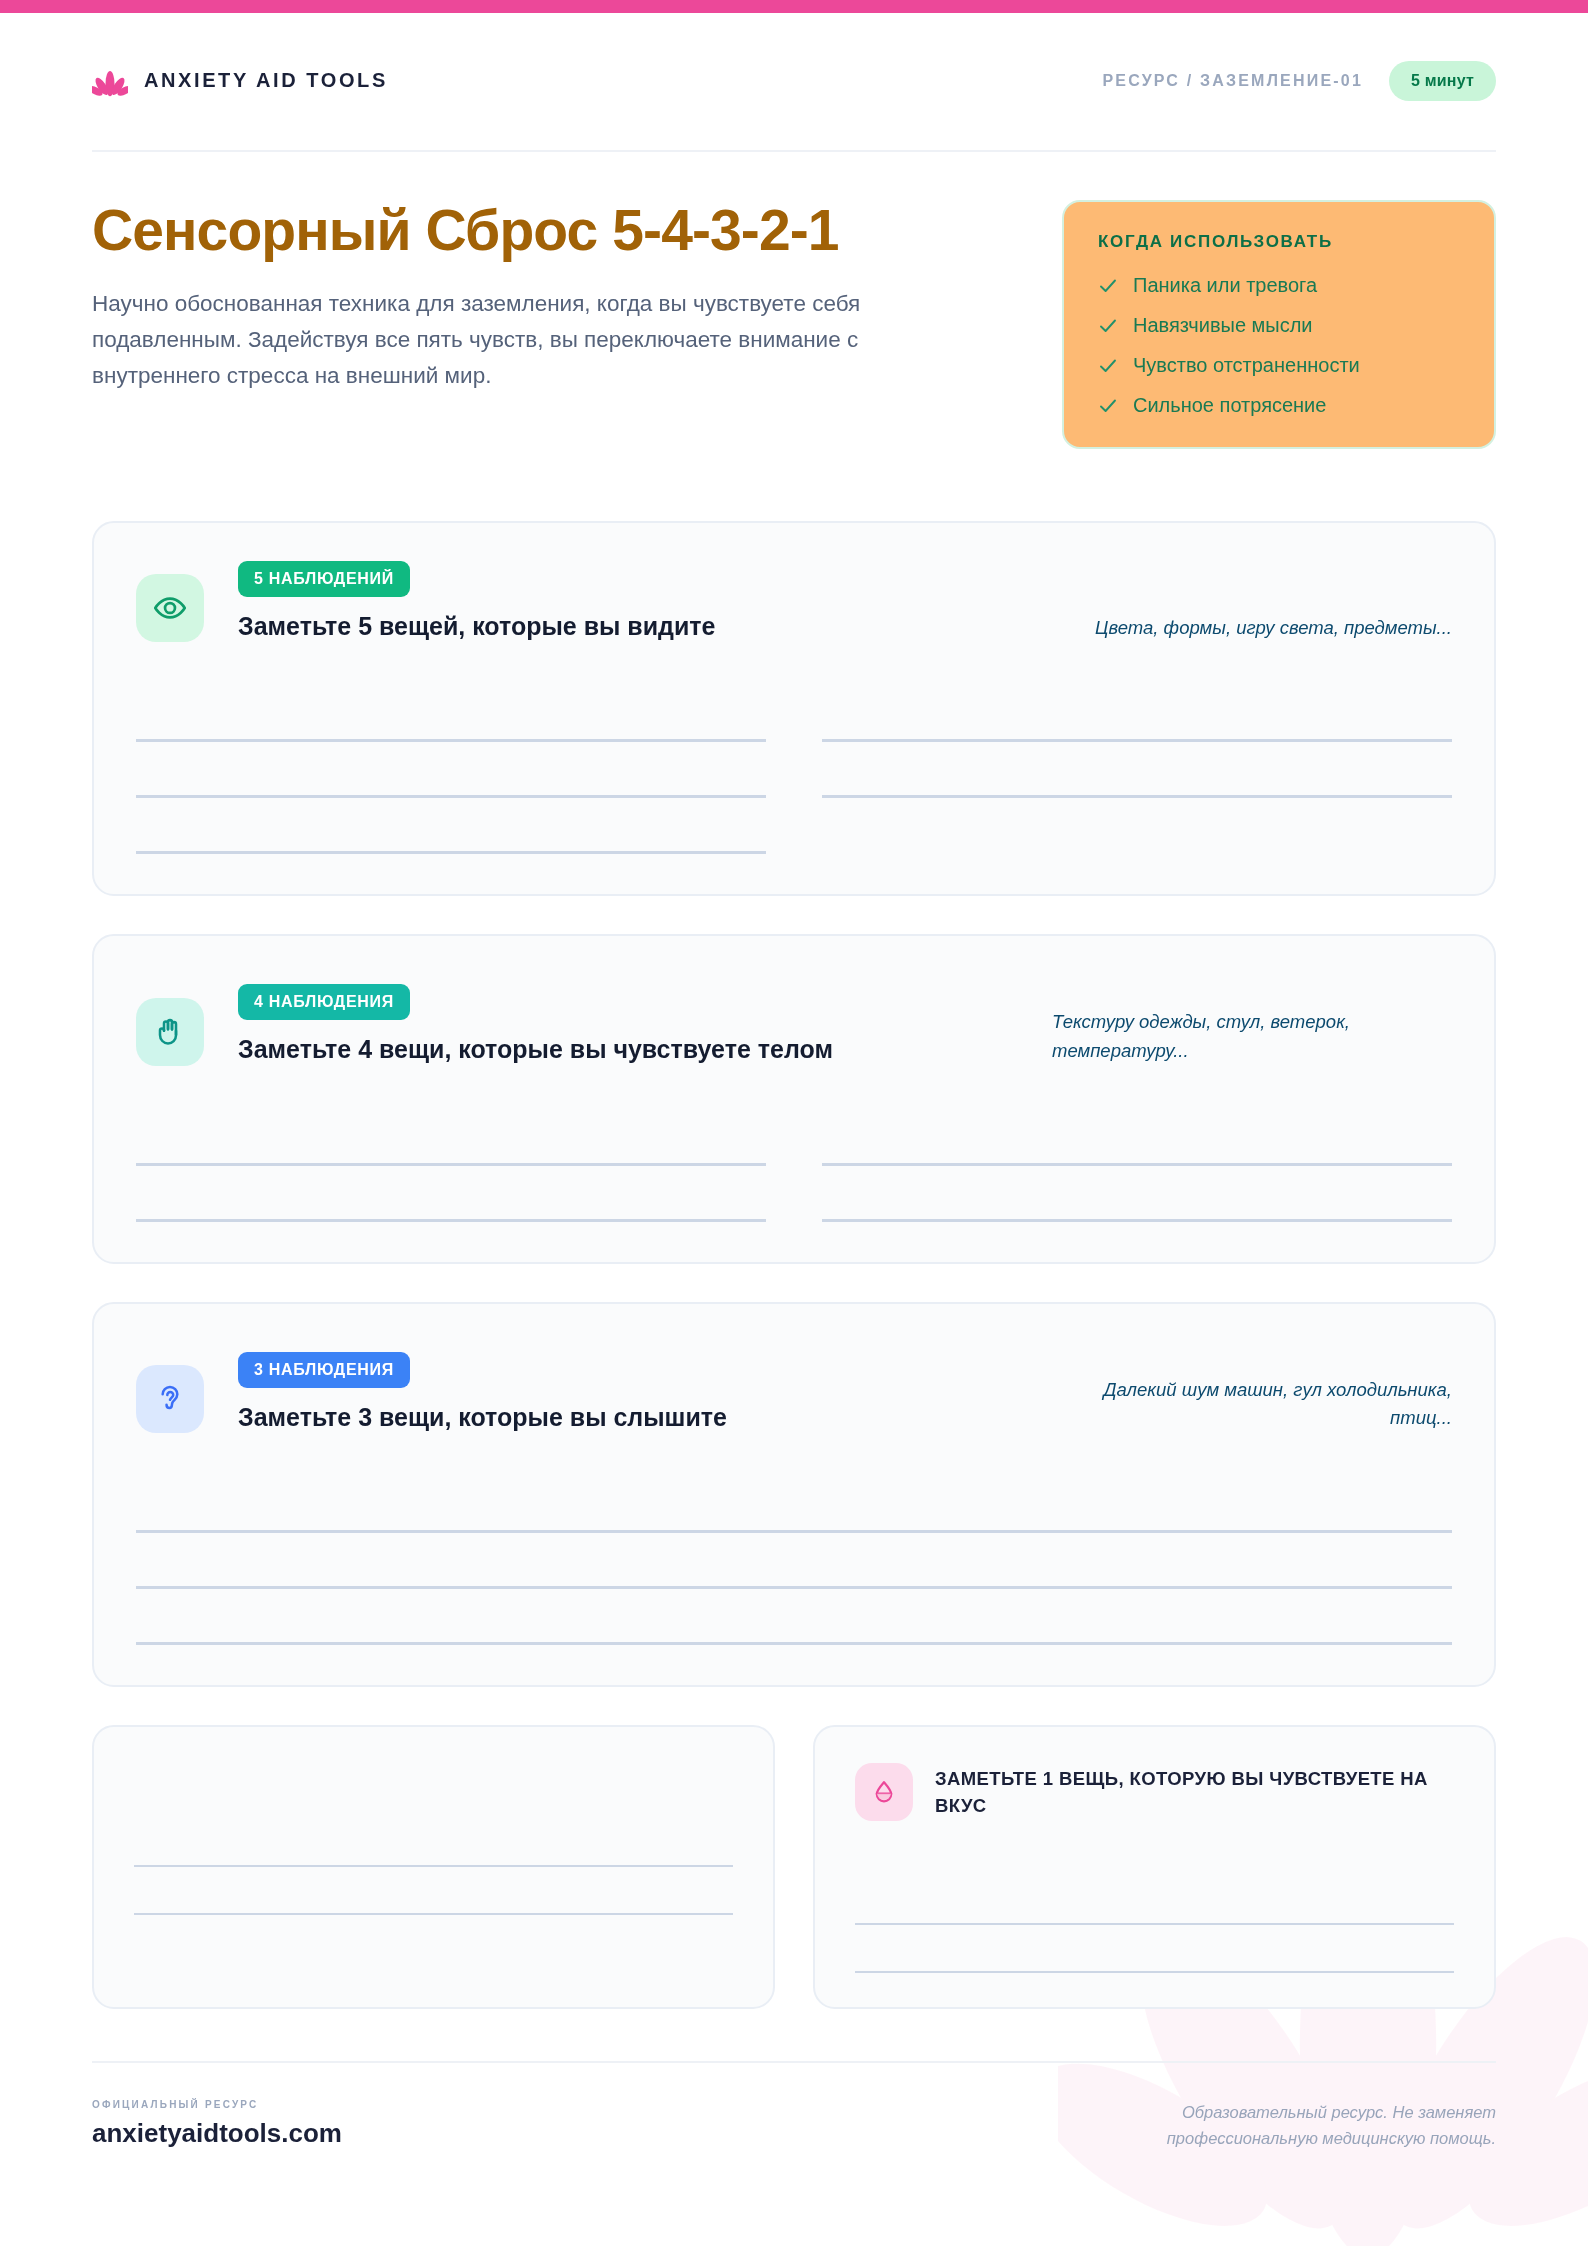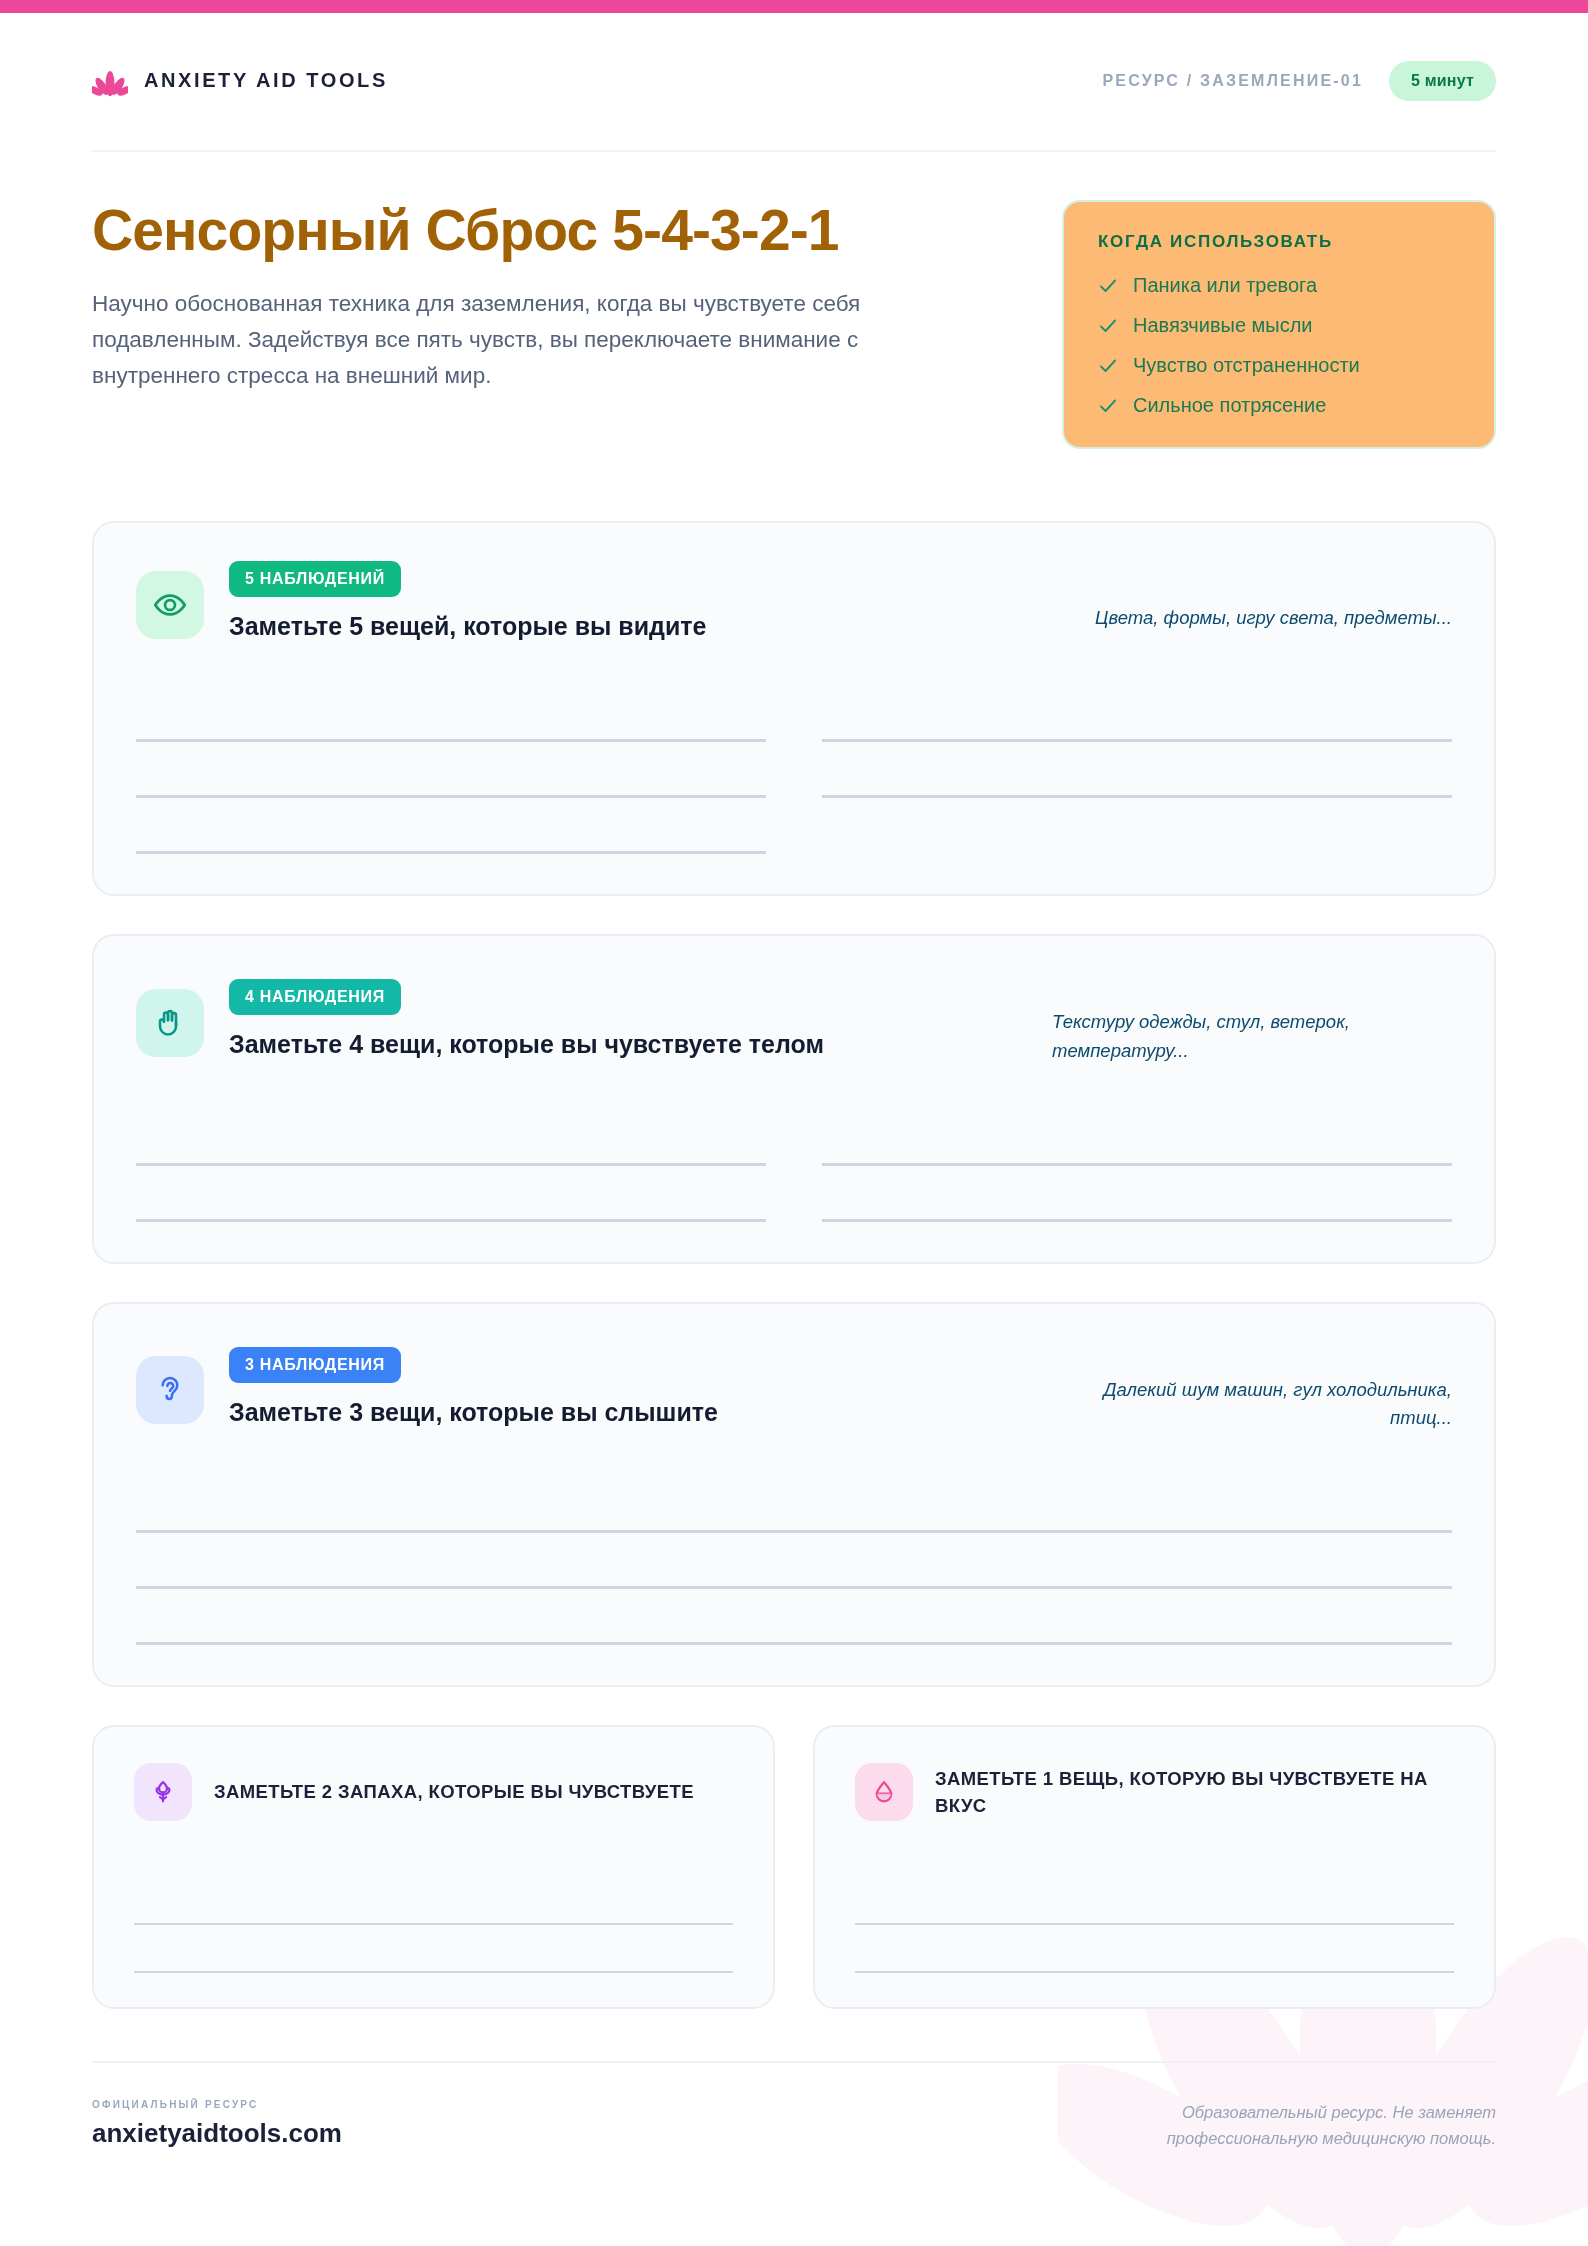--- a/index.html
+++ b/index.html
@@ -139,22 +139,22 @@
   .card {
     background: #fafbfc;
     border: 2px solid #e9eef5;
     border-radius: 22px;
     padding: 38px 42px 40px 42px;
     margin-bottom: 38px;
     position: relative;
   }
   .card-head {
     display: flex;
-    align-items: center;
-    gap: 25px;
+    align-items: flex-end;
+    gap: 34px;
   }
   .icon-tile {
     width: 68px; height: 68px;
     border-radius: 20px;
     flex: none;
     display: flex; align-items: center; justify-content: center;
     margin-top: 6px;
   }
   .icon-tile svg { display: block; }
   .card-head-main { flex: 1; }
@@ -401,32 +401,20 @@
         <div class="lines">
           <div class="line full"></div>
           <div class="line full"></div>
           <div class="line full"></div>
         </div>
       </div>
 
       <div class="small-row">
 
         <div class="small-card">
-          <div class="small-head">
-            <div class="small-tile" style="background:#f3e4fd">
-              <svg width="28" height="28" viewBox="0 0 24 24" fill="none" stroke="#9333ea" stroke-width="1.9" stroke-linecap="round" stroke-linejoin="round">
-                <path d="M12 3.5c-2 1.8-3.4 3.4-3.4 5.4 0 1.9 1.5 3.4 3.4 3.4s3.4-1.5 3.4-3.4c0-2-1.4-3.6-3.4-5.4z"></path>
-                <path d="M8.6 8.9c-.9-.5-2.1-.4-2.1 1.3 0 2.1 2.3 4 5.5 4s5.5-1.9 5.5-4c0-1.7-1.2-1.8-2.1-1.3"></path>
-                <path d="M12 12.3V20"></path>
-                <path d="M9.4 16.4c.9 1 1.8 1.6 2.6 1.8"></path>
-                <path d="M14.6 16.4c-.9 1-1.8 1.6-2.6 1.8"></path>
-              </svg>
-            </div>
-            <div class="small-title">ЗАМЕТЬТЕ 2 ЗАПАХА, КОТОРЫЕ ВЫ ЧУВСТВУЕТЕ</div>
-          </div>
           <div class="small-lines">
             <div class="small-line"></div>
             <div class="small-line"></div>
           </div>
         </div>
 
         <div class="small-card">
           <div class="small-head">
             <div class="small-tile" style="background:#fcdcec">
               <svg width="28" height="28" viewBox="0 0 24 24">

